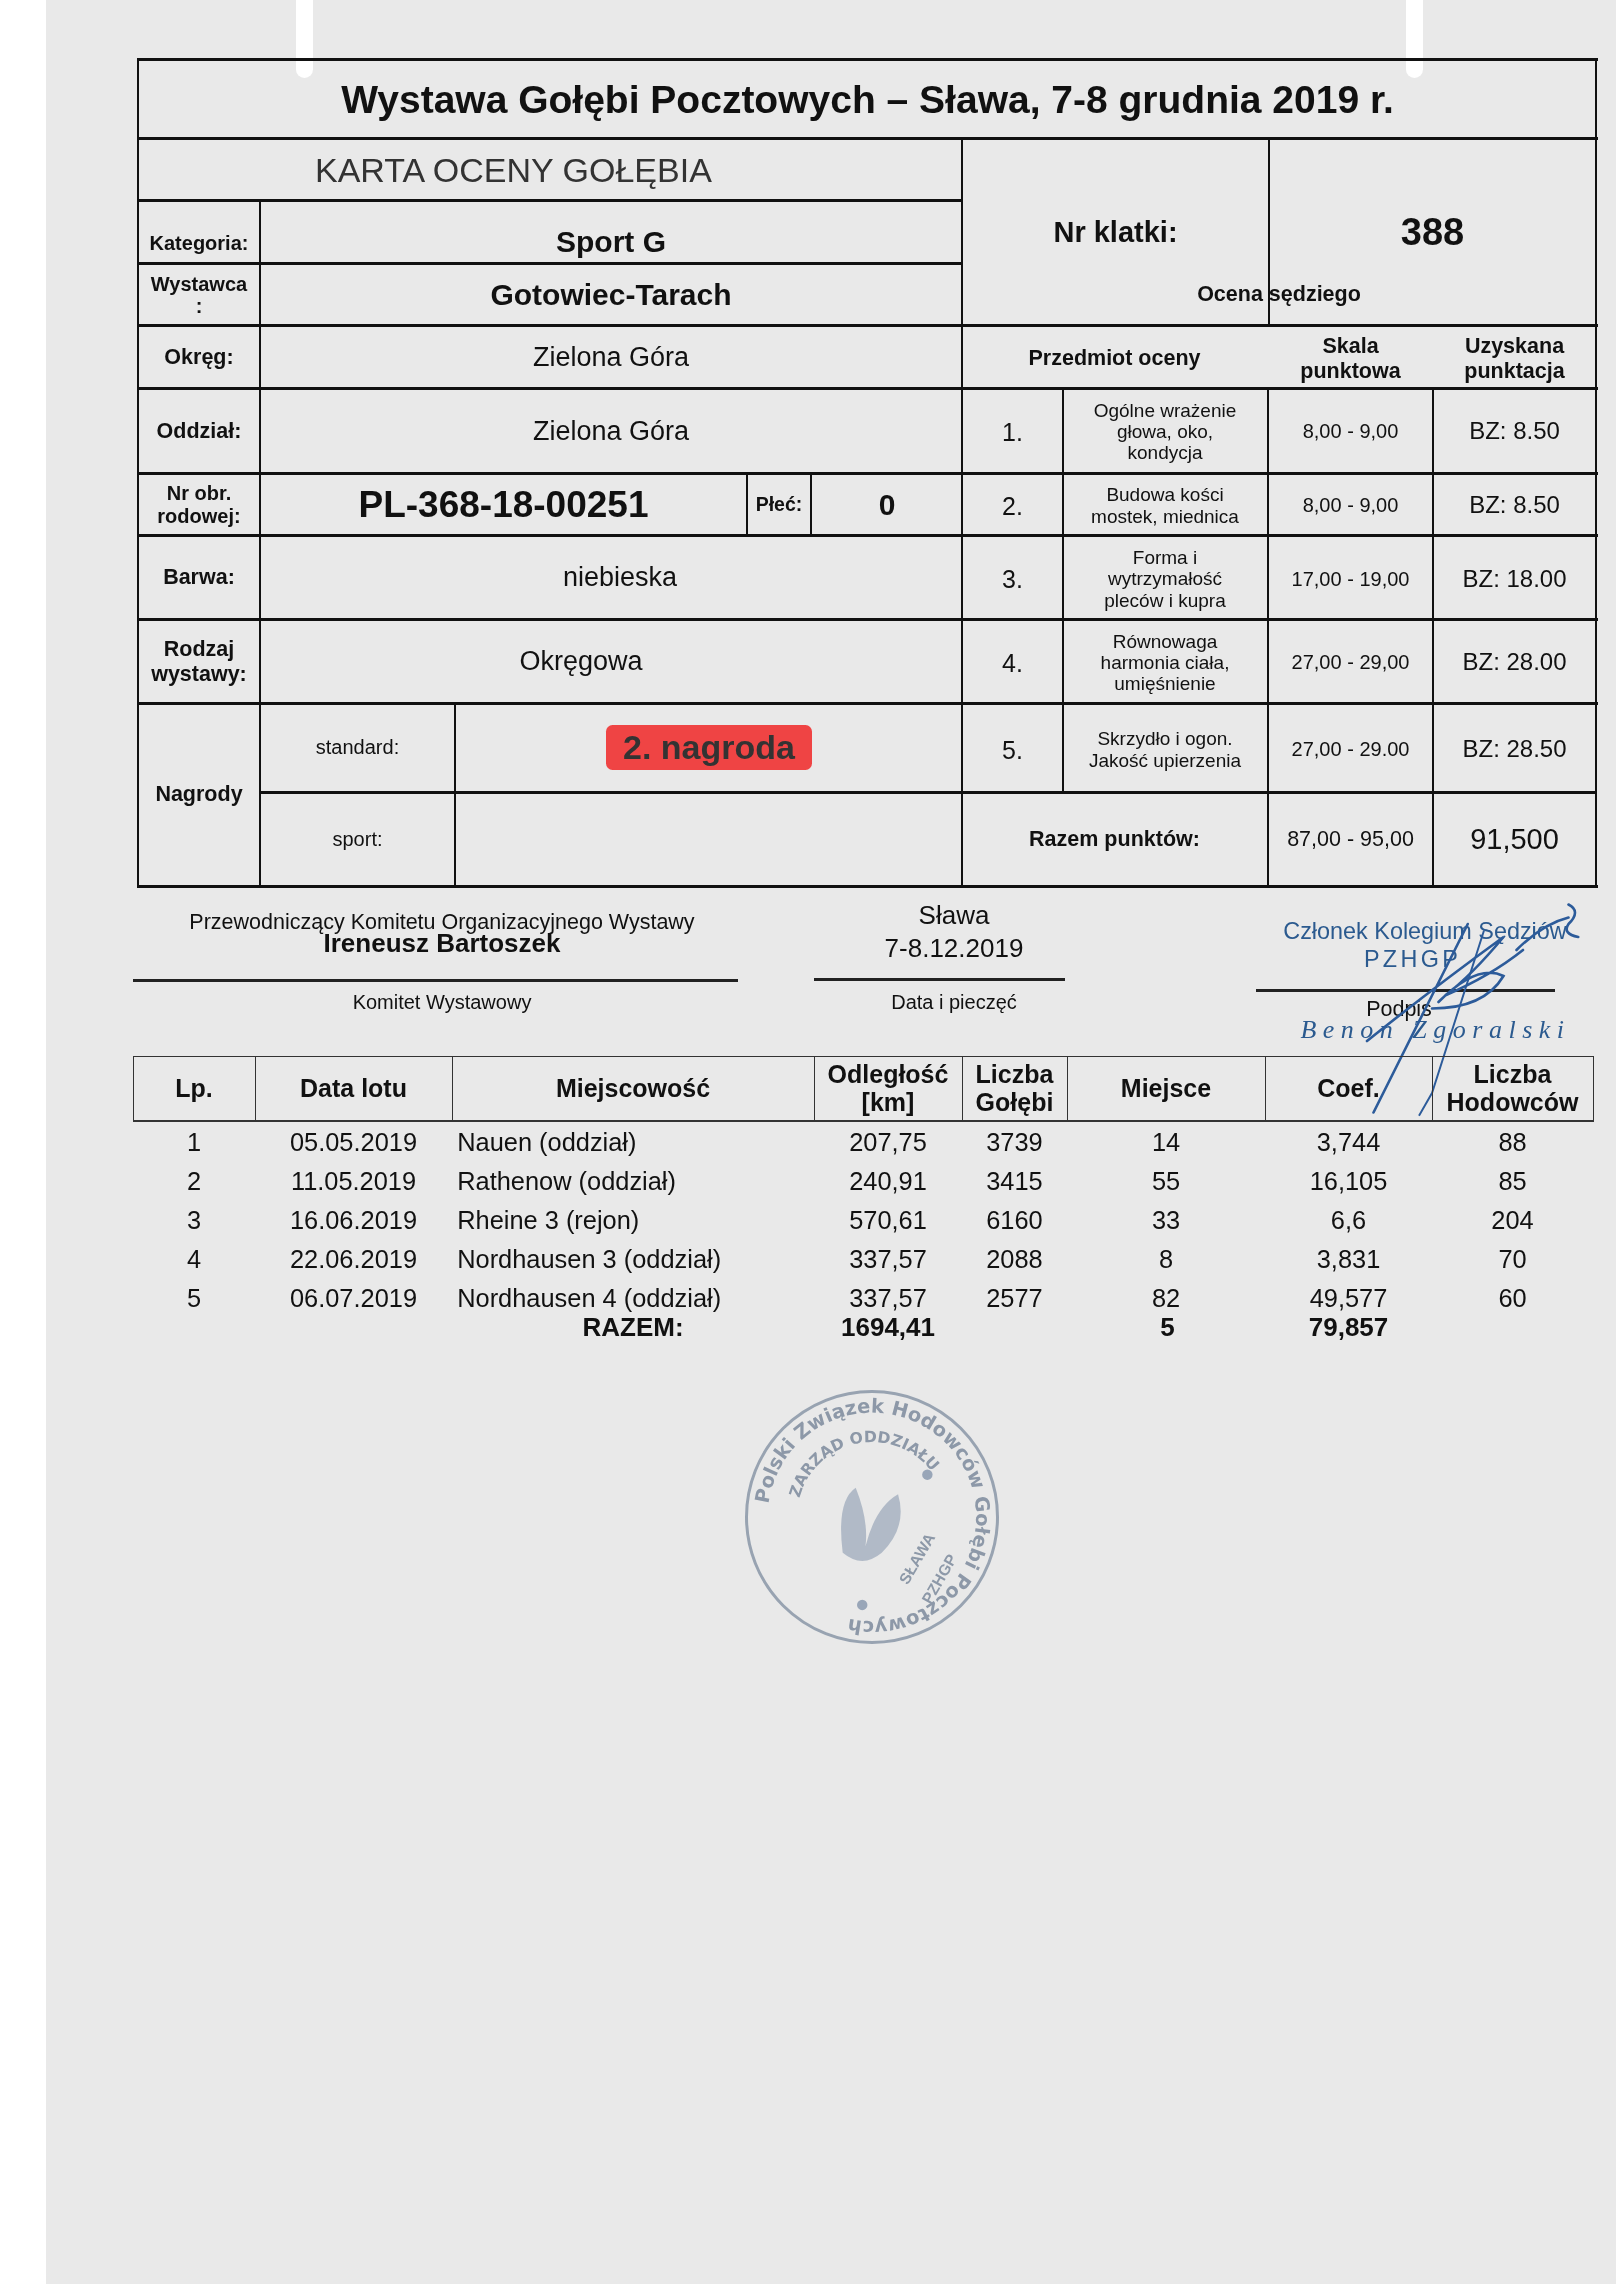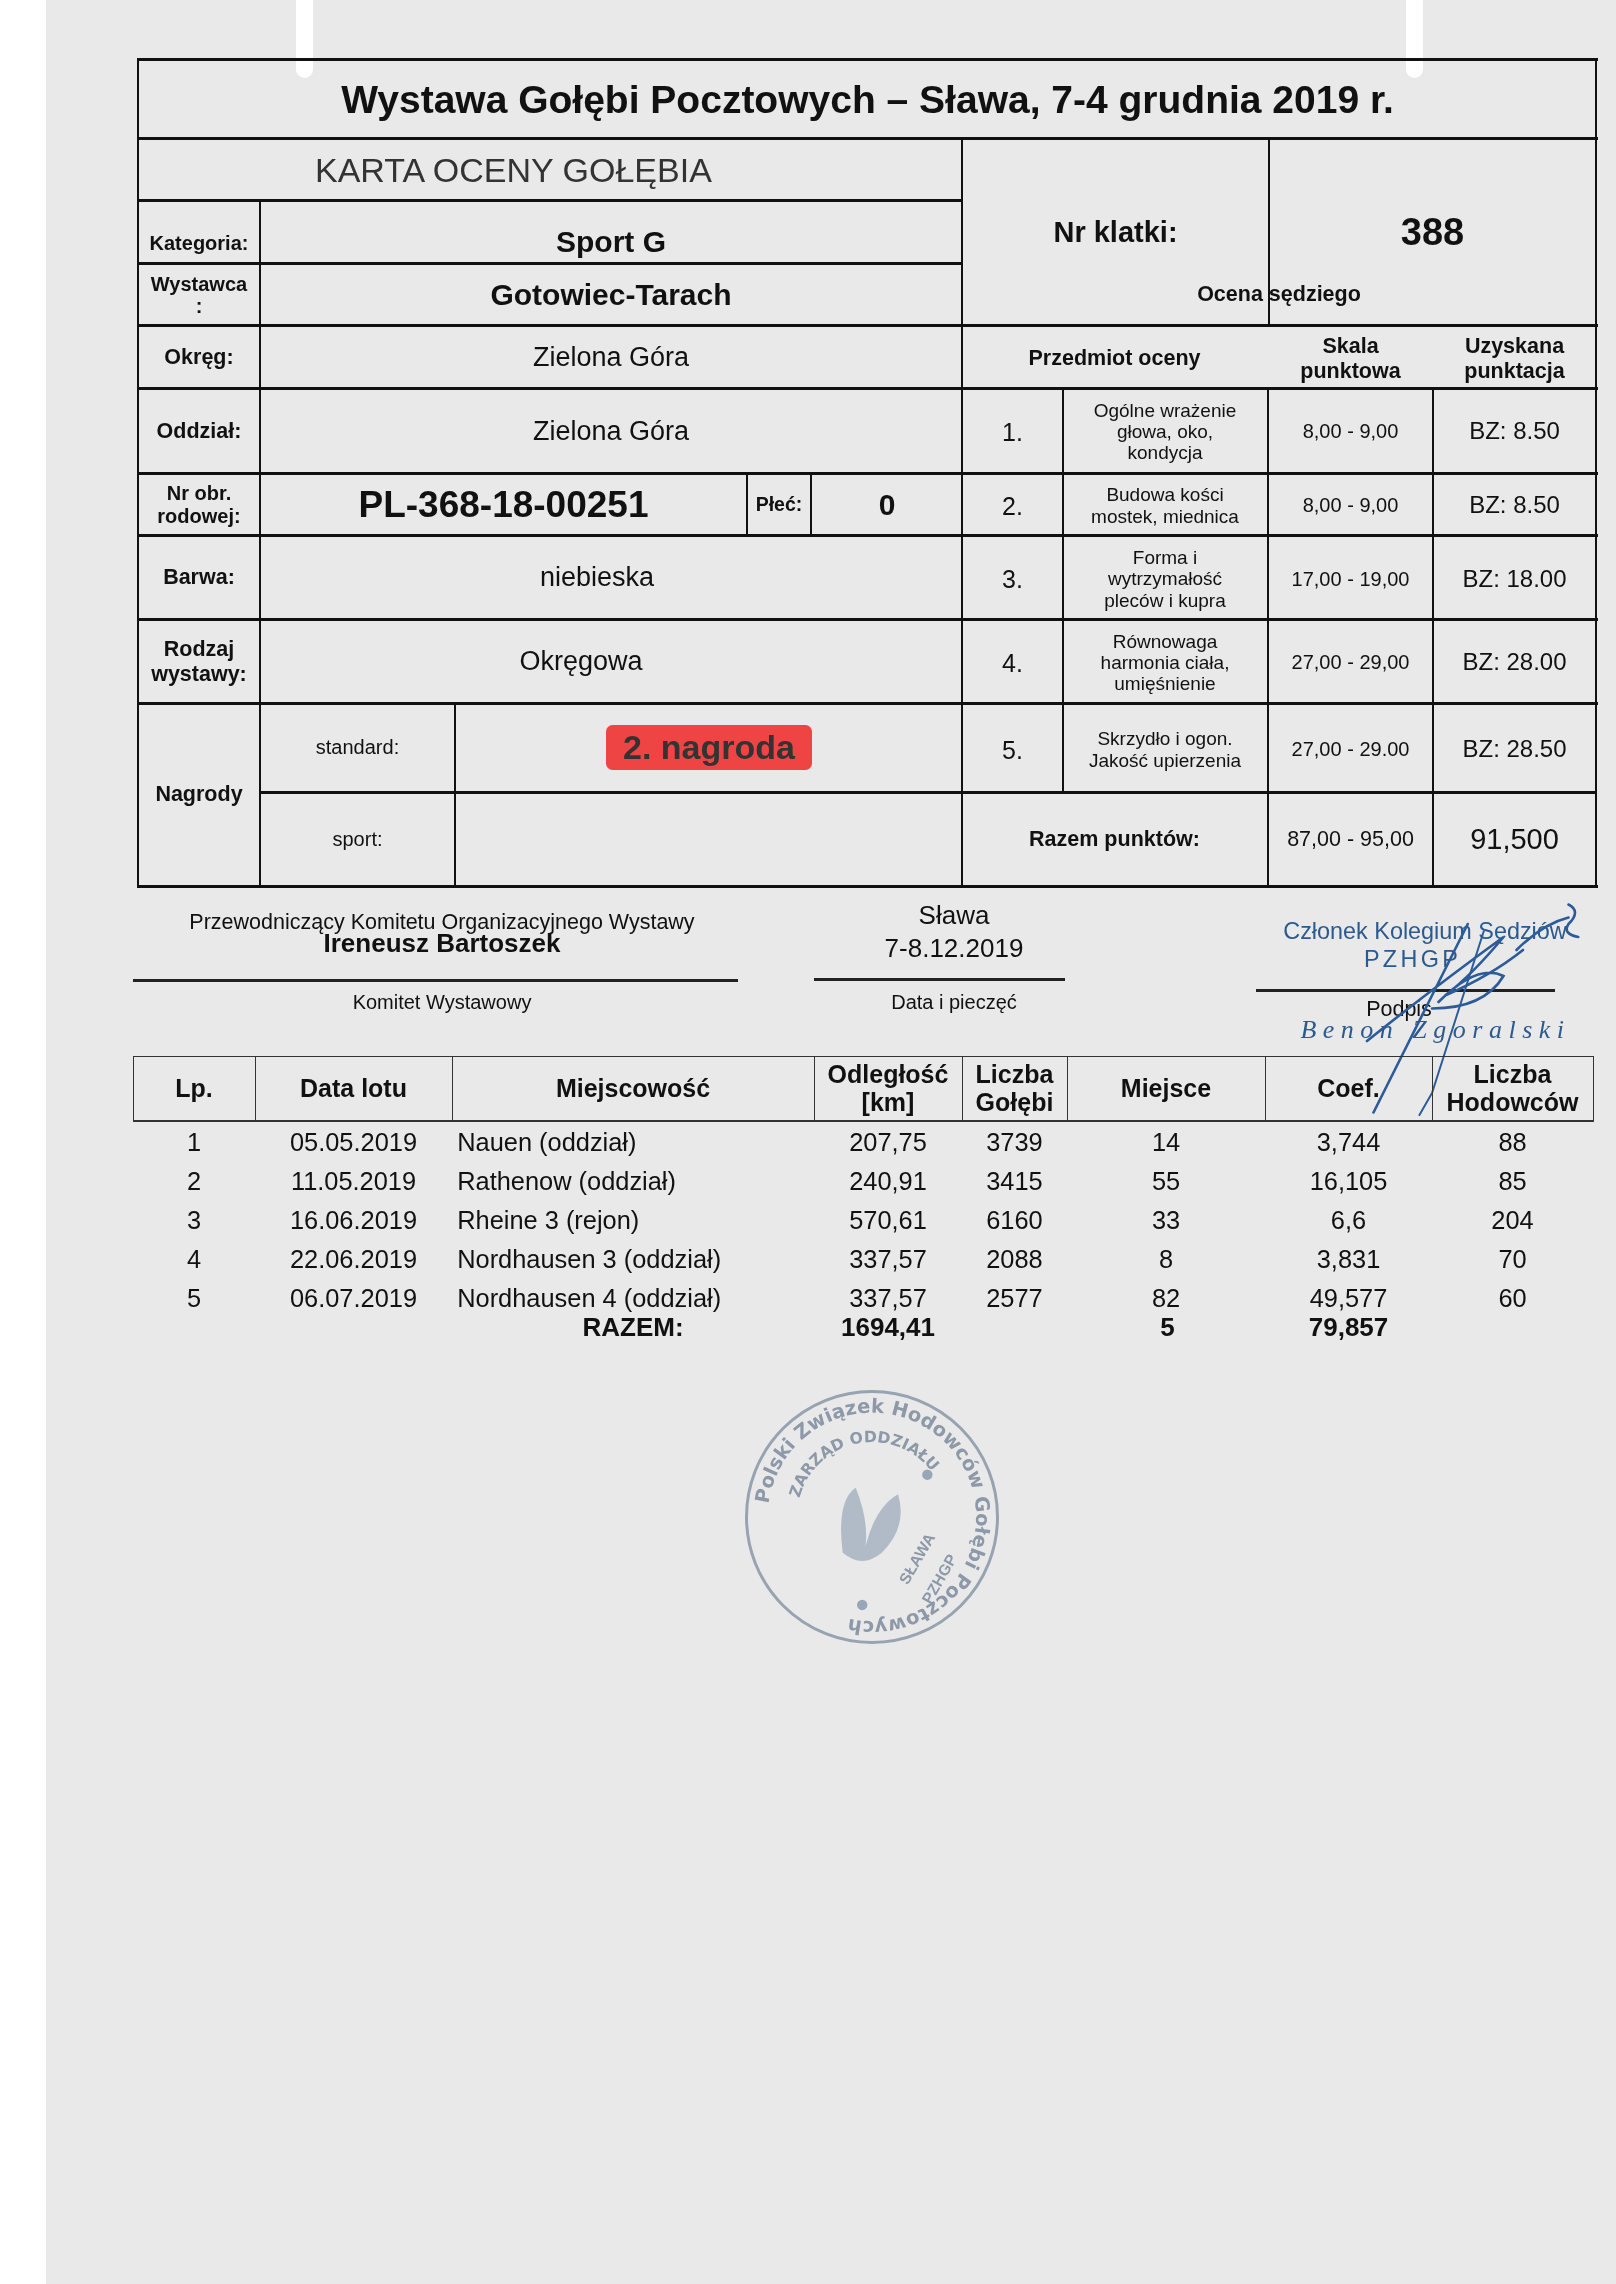--- a/index.html
+++ b/index.html
@@ -41,21 +41,21 @@
 <div class="hole" style="left:296px;"></div>
 <div class="hole" style="left:1406px;"></div>
 
 <div>
 
   <div class="hline" style="left:137px; top:58px; width:1461px;"></div>
   <div class="vline" style="left:137px; top:58px; height:830px;"></div>
   <div class="vline" style="left:1595px; top:58px; height:830px;"></div>
   <div class="hline" style="left:137px; top:885px; width:1461px;"></div>
 
-  <div class="cell b" style="left:139px; top:61px; width:1457px; height:78px; font-size:39px;">Wystawa Gołębi Pocztowych – Sława, 7-4 grudnia 2019 r.</div>
+  <div class="cell b" style="left:139px; top:61px; width:1457px; height:78px; font-size:39px;">Wystawa Gołębi Pocztowych – Sława, 7-8 grudnia 2019 r.</div>
   <div class="hline" style="left:137px; top:137px; width:1461px;"></div>
 
   <div class="hline" style="left:137px; top:199px; width:825px;"></div>
   <div class="hline" style="left:137px; top:262px; width:825px;"></div>
   <div class="hline" style="left:137px; top:324px; width:1461px;"></div>
   <div class="hline" style="left:137px; top:387px; width:1461px;"></div>
   <div class="hline" style="left:137px; top:472px; width:1461px;"></div>
   <div class="hline" style="left:137px; top:534px; width:1461px;"></div>
   <div class="hline" style="left:137px; top:618px; width:1461px;"></div>
   <div class="hline" style="left:137px; top:702px; width:1461px;"></div>
@@ -90,21 +90,21 @@
   <div class="cell lbl" style="left:139px; top:390px; width:120px; height:82px;">Oddział:</div>
   <div class="cell val" style="left:261px; top:390px; width:700px; height:82px;">Zielona Góra</div>
 
   <div class="cell lbl" style="left:139px; top:475px; width:120px; height:59px; white-space:pre-line; font-size:20px;">Nr obr.
 rodowej:</div>
   <div class="cell b" style="left:261px; top:475px; width:485px; height:59px; font-size:37px;">PL-368-18-00251</div>
   <div class="cell lbl" style="left:748px; top:475px; width:62px; height:59px; font-size:19.5px;">Płeć:</div>
   <div class="cell b" style="left:812px; top:475px; width:150px; height:59px; font-size:30px;">0</div>
 
   <div class="cell lbl" style="left:139px; top:536px; width:120px; height:82px;">Barwa:</div>
-  <div class="cell val" style="left:247px; top:536px; width:700px; height:82px;">niebieska</div>
+  <div class="cell val" style="left:270px; top:536px; width:700px; height:82px;">niebieska</div>
 
   <div class="cell lbl" style="left:139px; top:621px; width:120px; height:81px; white-space:pre-line;">Rodzaj
 wystawy:</div>
   <div class="cell val" style="left:261px; top:621px; width:640px; height:81px;">Okręgowa</div>
 
   <div class="cell lbl" style="left:139px; top:704px; width:120px; height:181px;">Nagrody</div>
   <div class="cell small" style="left:261px; top:704px; width:193px; height:87px;">standard:</div>
   <div class="cell" style="left:456px; top:704px; width:506px; height:87px;">
     <span class="highlight b" style="font-size:34px; color:#333;">2. nagroda</span>
   </div>

